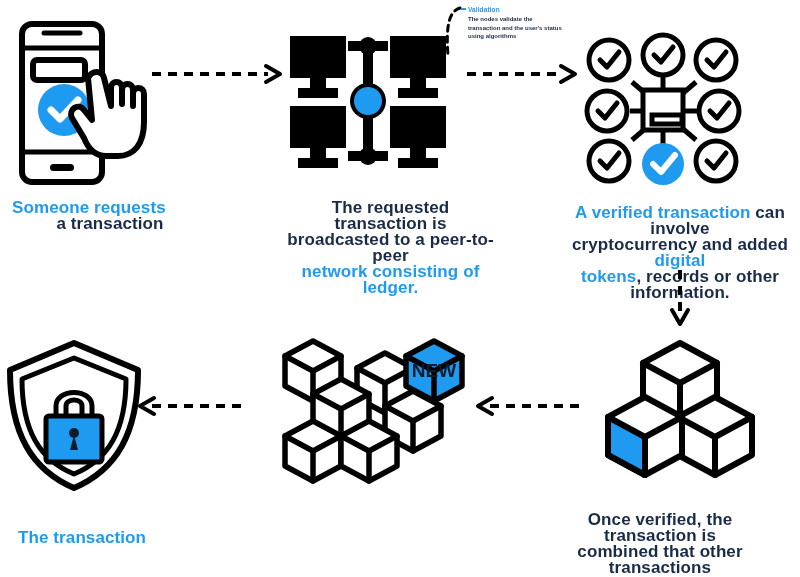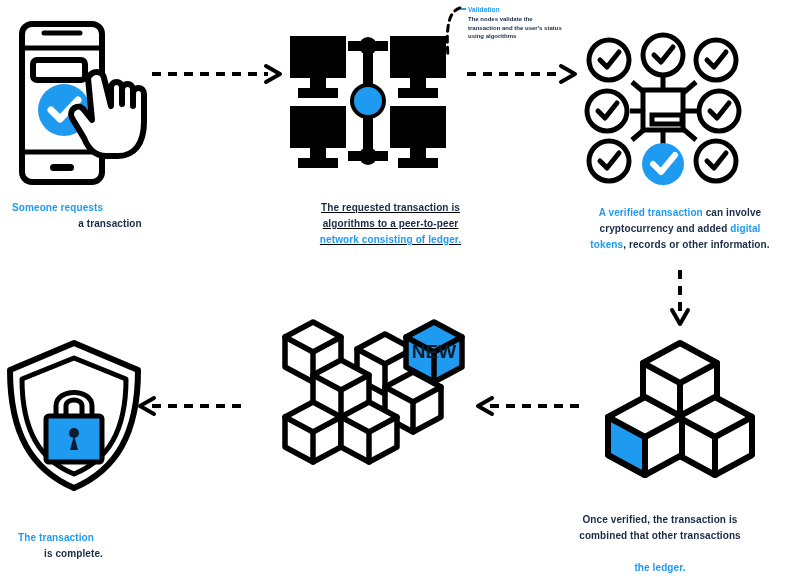--- a/index.html
+++ b/index.html
@@ -22,21 +22,21 @@
   .icon-wrap {
     position: absolute;
     display: flex;
     align-items: center;
     justify-content: center;
   }
   .caption {
     position: absolute;
     text-align: center;
     font-weight: bold;
-    font-size: 10px;
+    font-size: 17px;
     line-height: 16px;
     letter-spacing: 0.1px;
   }
   .caption .navy { color: #192B47; }
   .caption .blue { color: #1E9BF0; }
 
   
   .caption.cap1 {
     text-align: left;
   }
@@ -169,23 +169,23 @@
   </div>
 
   <div class="callout" style="left:468px; top:5px;">
     <div style="position:relative;">
       <span class="callout-bullet"></span>
       <p class="callout-title">Validation</p>
     </div>
     <p class="callout-body">The nodes validate the transaction and the user's status using algorithms</p>
   </div>
 
-  <div class="caption" style="left:283px; top:200px; width:215px;text-decoration:underline;">
+  <div class="caption" style="left:283px; top:200px; width:215px;">
     <span class="navy">The requested transaction is</span><br>
-    <span class="navy">algorithms to a peer-to-peer</span><br>
+    <span class="navy">broadcasted to a peer-to-peer</span><br>
     <span class="blue">network consisting of ledger.</span>
   </div>
 
   <div style="position:absolute; left:465px; top:63px; width:115px; height:22px;">
     <svg width="115" height="22" viewBox="0 0 115 22">
       <line x1="2" y1="11" x2="98" y2="11" stroke="#000" stroke-width="4" stroke-dasharray="9,7" stroke-linecap="butt"></line>
       <path d="M96 3 L110 11 L96 19" fill="none" stroke="#000" stroke-width="4" stroke-linecap="round" stroke-linejoin="round"></path>
     </svg>
   </div>
 
@@ -272,21 +272,21 @@
     <span class="blue">the ledger.</span>
   </div>
 
   <div style="position:absolute; left:478px; top:395px; width:110px; height:22px;">
     <svg width="110" height="22" viewBox="0 0 110 22">
       <line x1="12" y1="11" x2="108" y2="11" stroke="#000" stroke-width="4" stroke-dasharray="9,7" stroke-linecap="butt"></line>
       <path d="M14 3 L0 11 L14 19" fill="none" stroke="#000" stroke-width="4" stroke-linecap="round" stroke-linejoin="round"></path>
     </svg>
   </div>
 
-  <div class="icon-wrap" style="left:283px; top:316px; width:180px; height:155px;">
+  <div class="icon-wrap" style="left:283px; top:335px; width:180px; height:155px;">
     <svg width="180" height="155" viewBox="0 0 180 155">
       <g stroke="#000" stroke-width="5.5" fill="#fff" stroke-linejoin="round" stroke-linecap="round">
 
         <path d="M30 6 L58 21 L58 51 L30 66 L2 51 L2 21 Z"></path>
         <path d="M2 21 L30 36 L58 21"></path>
           <path d="M30 36 L30 66"></path>
 
         <path d="M102 18 L130 33 L130 63 L102 78 L74 63 L74 33 Z"></path>
         <path d="M74 33 L102 48 L130 33"></path>
           <path d="M102 48 L102 78"></path>
@@ -336,16 +336,15 @@
 
       <rect x="38" y="78" width="56" height="46" rx="3" fill="#1E9BF0" stroke="#000" stroke-width="5"></rect>
 
       <circle cx="66" cy="95" r="5" fill="#0D1B2E"></circle>
       <path d="M66 97 L62 112 L70 112 Z" fill="#0D1B2E"></path>
     </svg>
   </div>
 
   <div class="caption cap6" style="left:18px; top:515px; width:180px;">
     <span class="blue">The transaction</span><br>
-    <span class="navy l2">is complete.</span>
   </div>
 
 </div>
 
 </body></html>

